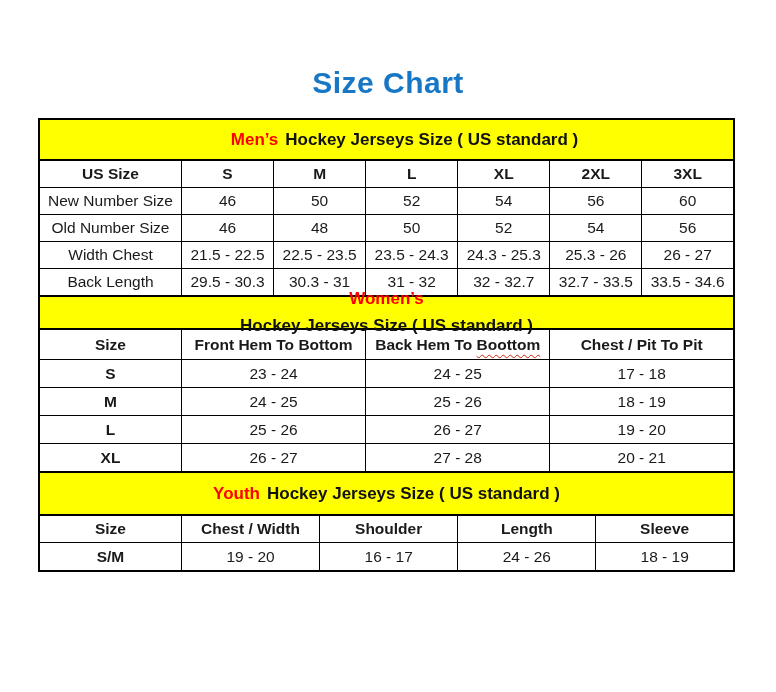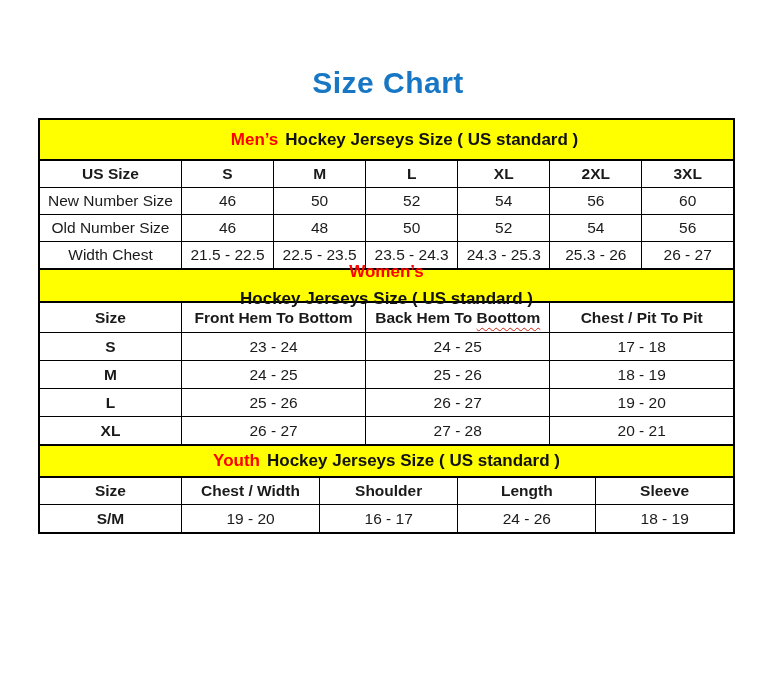--- a/index.html
+++ b/index.html
@@ -33,21 +33,21 @@
     display: flex;
     justify-content: center;
     align-items: center;
     gap: 7px;
     font-weight: bold;
     font-size: 17px;
     color: #111;
   }
   .size-section[data-section-id="mens"]   .banner { height: 39px; padding-left: 36px; }
   .size-section[data-section-id="womens"] .banner { height: 31px; flex-direction: column; }
-  .size-section[data-section-id="youth"]  .banner { height: 30px; }
+  .size-section[data-section-id="youth"]  .banner { height: 41px; }
   .size-section + .size-section .banner { border-top: none; }
   .banner-highlight { color: #ff0000; }
   table {
     width: 100%;
     border-collapse: collapse;
     table-layout: fixed;
     border: 2px solid #000;
   }
   th, td {
     border: 1px solid #000;
@@ -126,20 +126,29 @@
             <td>56</td>
           </tr>
           <tr>
             <th>Width Chest</th>
             <td>21.5 - 22.5</td>
             <td>22.5 - 23.5</td>
             <td>23.5 - 24.3</td>
             <td>24.3 - 25.3</td>
             <td>25.3 - 26</td>
             <td>26 - 27</td>
+          </tr>
+          <tr>
+            <th>Back Length</th>
+            <td>29.5 - 30.3</td>
+            <td>30.3 - 31</td>
+            <td>31 - 32</td>
+            <td>32 - 32.7</td>
+            <td>32.7 - 33.5</td>
+            <td>33.5 - 34.6</td>
           </tr>
         </tbody>
       </table>
     </section>
     <section class="size-section" data-section-id="womens">
       <div class="banner">
         <span class="banner-highlight">Women’s</span>
         <span class="banner-rest">Hockey Jerseys Size ( US standard )</span>
       </div>
       <table class="size-table">

